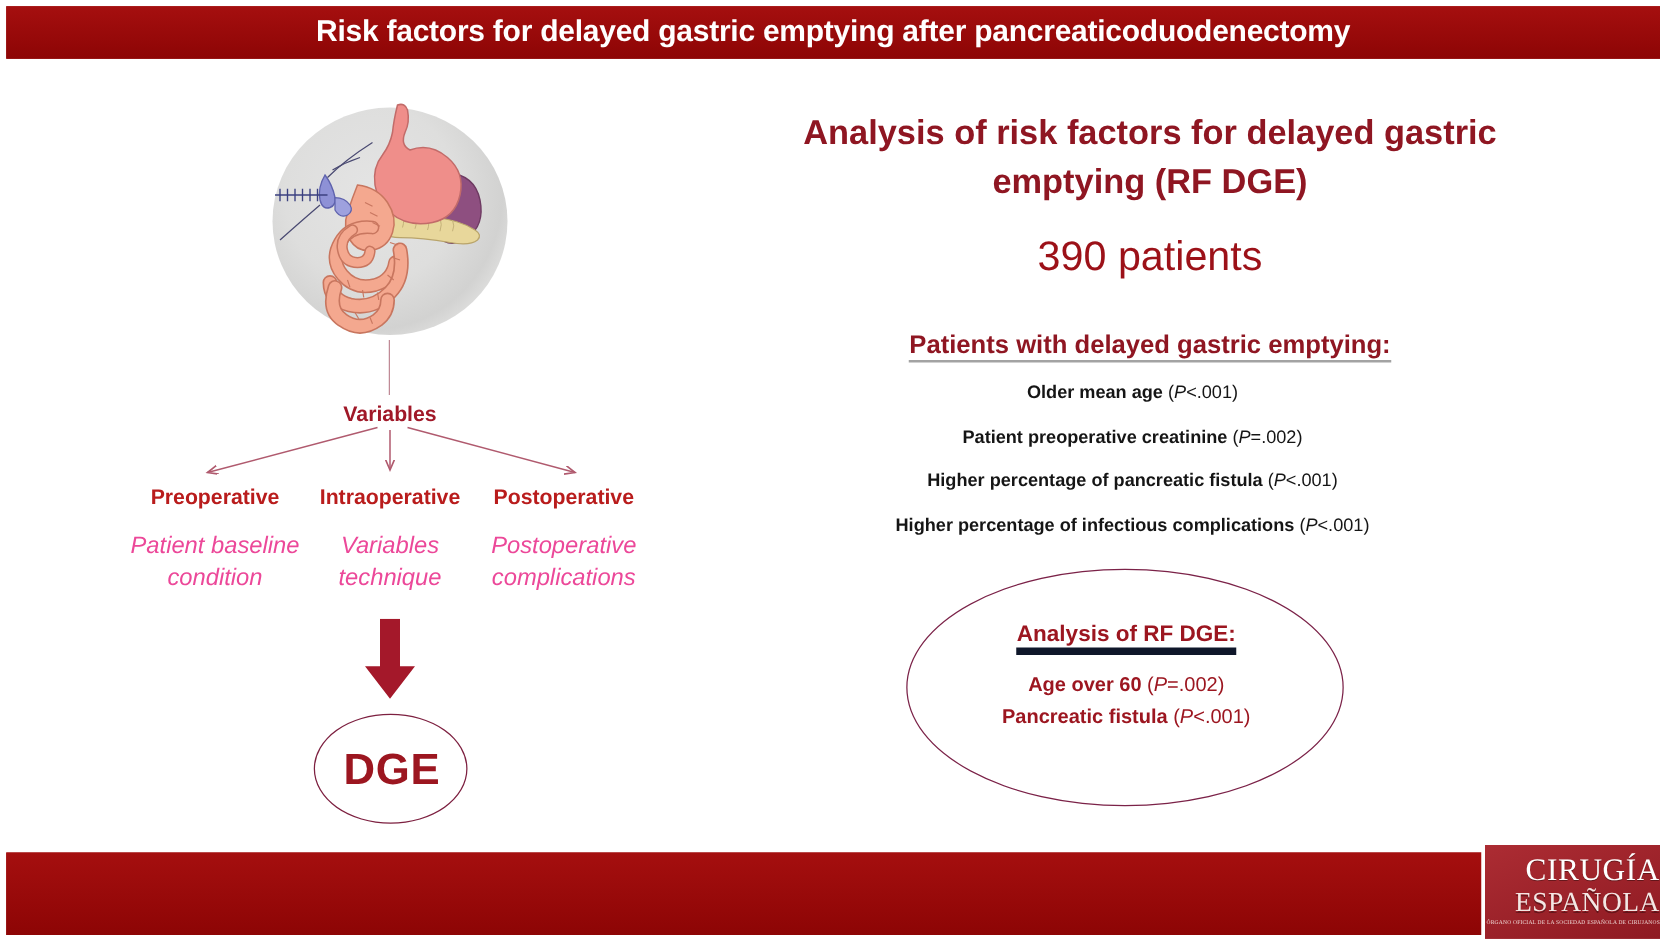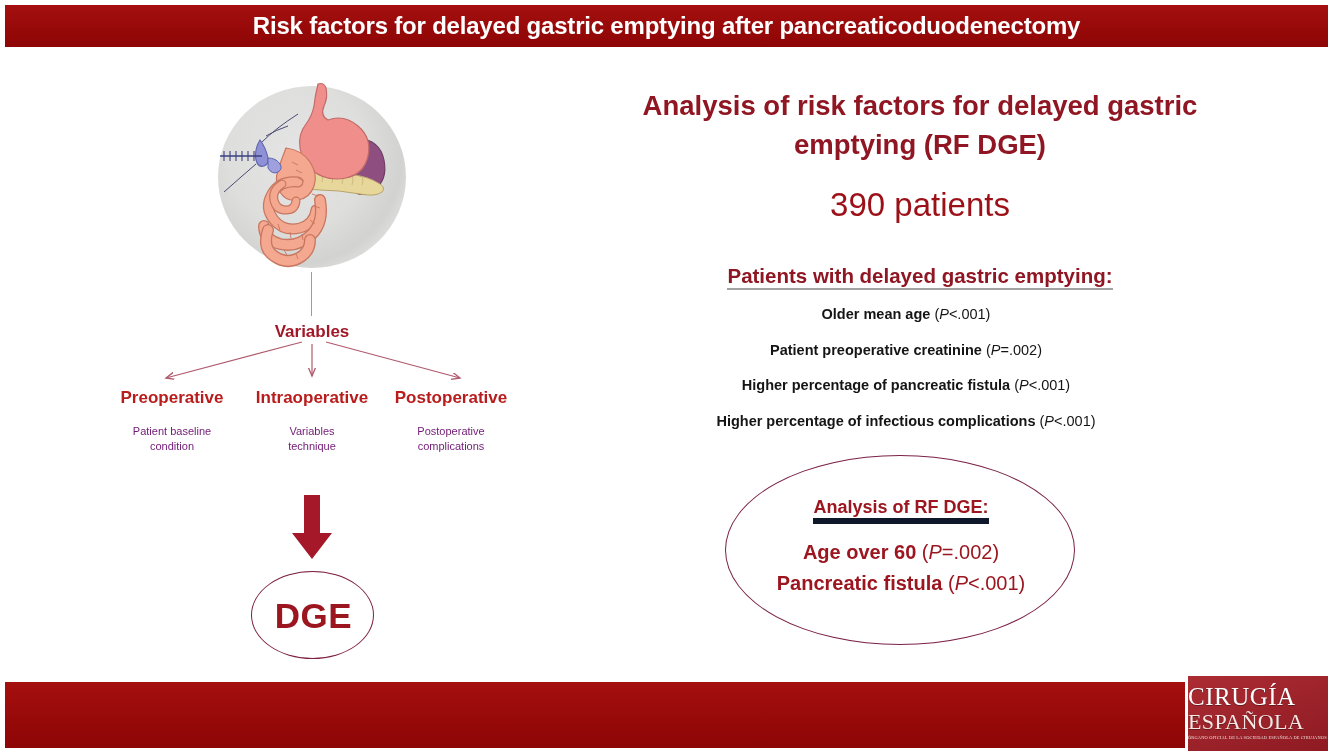--- a/index.html
+++ b/index.html
@@ -58,21 +58,21 @@
     box-sizing: border-box;
     padding: 3px;
   }
   #journal-logo-inner {
     width: 100%;
     height: 100%;
     background: #a0252c;
     background-image: linear-gradient(160deg, #ac2c33 0%, #8e1a22 100%);
     box-sizing: border-box;
     padding-top: 8px;
-    text-align: left;
+    text-align: right;
     font-family: "Liberation Serif", serif;
     color: #ffffff;
   }
   #logo-line1 {
     font-size: 25px;
     letter-spacing: 0.5px;
     line-height: 1.02;
     text-shadow: 0 1px 0 rgba(0,0,0,.35);
   }
   #logo-line2 {
@@ -147,24 +147,25 @@
     text-align: center;
   }
   .branch-title {
     font-size: 17px;
     font-weight: bold;
     color: #b91c1c;
     white-space: nowrap;
   }
   .branch-desc {
     margin-top: 16px;
-    font-size: 11px;
+    font-size: 19px;
     font-weight: normal;
     line-height: 1.38;
-    color: #701a75;
+    color: #ec4899;
+    font-style: italic;
   }
   #branch-pre   { left: 86px;  width: 172px; }
   #branch-intra { left: 226px; width: 172px; }
   #branch-post  { left: 365px; width: 172px; }
 
   
   #down-arrow {
     position: absolute;
     left: 289px;
     top: 495px;
@@ -274,21 +275,21 @@
     font-size: 18px;
     font-weight: bold;
     color: #9c1620;
   }
   #conclusion-title span {
     border-bottom: 6px solid #0f172a;
     padding-bottom: 1px;
   }
   #conclusion-lines {
     margin-top: 19px;
-    font-size: 20px;
+    font-size: 16px;
     font-weight: bold;
     line-height: 1.55;
     color: #9c1620;
   }
   #conclusion-lines .pval {
     font-weight: normal;
   }
   #conclusion-lines .pval i {
     font-style: italic;
   }

